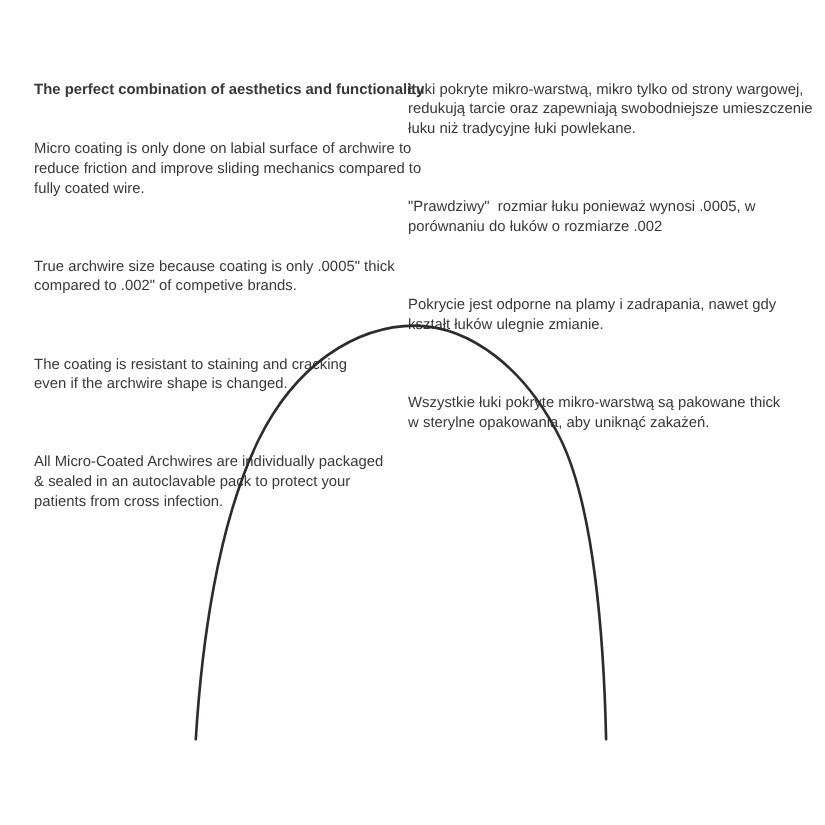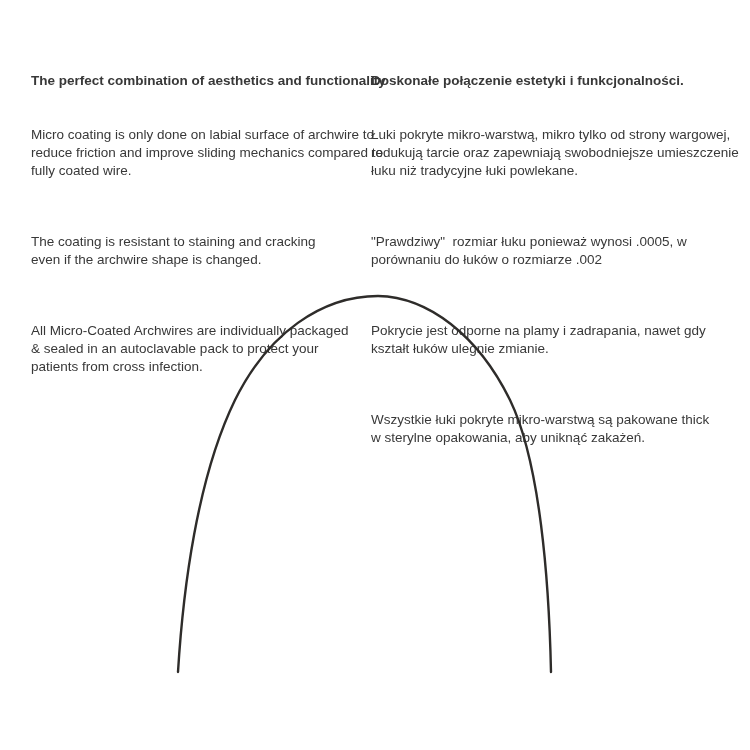--- a/index.html
+++ b/index.html
@@ -52,29 +52,30 @@
 </head>
 <body>
 
 <main class="sheet">
 
   <section class="col col-en">
     <h2>The perfect combination of aesthetics and functionality</h2>
     <p>Micro coating is only done on labial surface of archwire to
 reduce friction and improve sliding mechanics compared to
 fully coated wire.</p>
+    <p>True archwire size because coating is only .0005" thick
+compared to .002" of competive brands.</p>
     <p>The coating is resistant to staining and cracking
 even if the archwire shape is changed.</p>
     <p>All Micro-Coated Archwires are individually packaged
 &amp; sealed in an autoclavable pack to protect your
 patients from cross infection.</p>
   </section>
 
   <section class="col col-pl">
-    <h2>Doskonałe połączenie estetyki i funkcjonalności.</h2>
     <p>Łuki pokryte mikro-warstwą, mikro tylko od strony wargowej,
 redukują tarcie oraz zapewniają swobodniejsze umieszczenie
 łuku niż tradycyjne łuki powlekane.</p>
     <p>"Prawdziwy"  rozmiar łuku ponieważ wynosi .0005, w
 porównaniu do łuków o rozmiarze .002</p>
     <p>Pokrycie jest odporne na plamy i zadrapania, nawet gdy
 kształt łuków ulegnie zmianie.</p>
     <p>Wszystkie łuki pokryte mikro-warstwą są pakowane thick
 w sterylne opakowania, aby uniknąć zakażeń.</p>
   </section>

